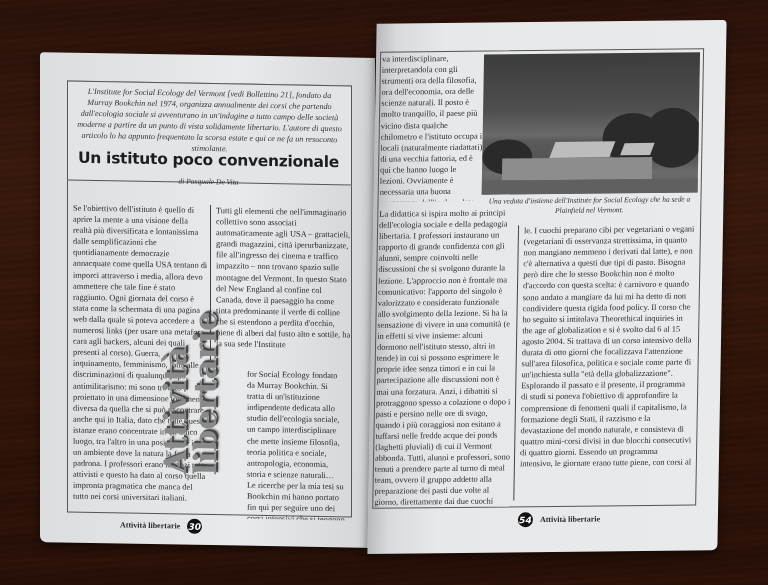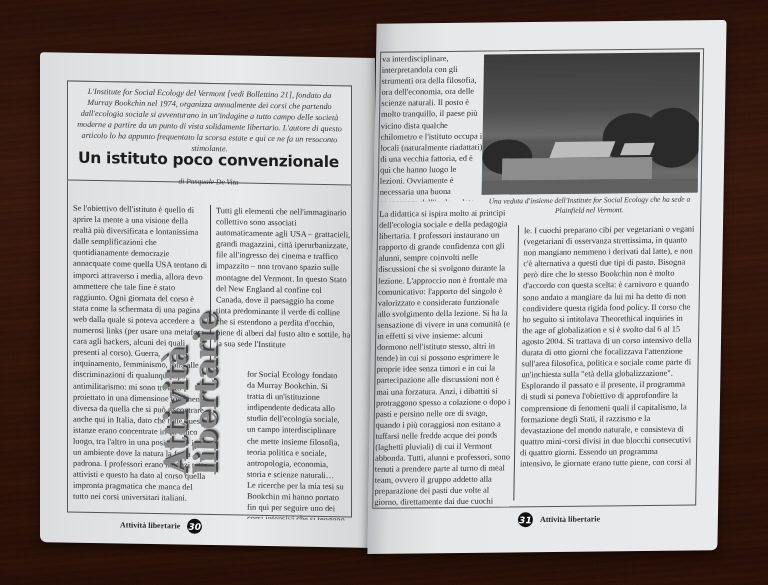--- a/index.html
+++ b/index.html
@@ -136,16 +136,16 @@
 
   <div class="col right-col1b" style="height:300px; overflow:hidden; width:135px; top:185px;">
     <p>La didattica si ispira molto ai principi dell'ecologia sociale e della pedagogia libertaria. I professori instaurano un rapporto di grande confidenza con gli alunni, sempre coinvolti nelle discussioni che si svolgono durante la lezione. L'approccio non è frontale ma comunicativo: l'apporto del singolo è valorizzato e considerato funzionale allo svolgimento della lezione. Si ha la sensazione di vivere in una comunità (e in effetti si vive insieme: alcuni dormono nell'istituto stesso, altri in tende) in cui si possono esprimere le proprie idee senza timori e in cui la partecipazione alle discussioni non è mai una forzatura. Anzi, i dibattiti si protraggono spesso a colazione o dopo i pasti e persino nelle ore di svago, quando i più coraggiosi non esitano a tuffarsi nelle fredde acque dei ponds (laghetti pluviali) di cui il Vermont abbonda. Tutti, alunni e professori, sono tenuti a prendere parte al turno di meal team, ovvero il gruppo addetto alla preparazione dei pasti due volte al giorno, direttamente dai due cuochi (dunque non è difficile ritrovarsi a pelare patate in compagnia del professore che dopo terrà il corso). Anche i pasti rientrano nella visione generale del mondo dell'ecologia socia-</p>
   </div>
 
   <div class="col right-col2" style="height:275px; overflow:hidden;">
     <p>le. I cuochi preparano cibi per vegetariani o vegani (vegetariani di osservanza strettissima, in quanto non mangiano nemmeno i derivati dal latte), e non c'è alternativa a questi due tipi di pasto. Bisogna però dire che lo stesso Bookchin non è molto d'accordo con questa scelta: è carnivoro e quando sono andato a mangiare da lui mi ha detto di non condividere questa rigida food policy. Il corso che ho seguito si intitolava Theorethical inquiries in the age of globalization e si è svolto dal 6 al 15 agosto 2004. Si trattava di un corso intensivo della durata di otto giorni che focalizzava l'attenzione sull'area filosofica, politica e sociale come parte di un'inchiesta sulla "età della globalizzazione". Esplorando il passato e il presente, il programma di studi si poneva l'obiettivo di approfondire la comprensione di fenomeni quali il capitalismo, la formazione degli Stati, il razzismo e la devastazione del mondo naturale, e consisteva di quattro mini-corsi divisi in due blocchi consecutivi di quattro giorni. Essendo un programma intensivo, le giornate erano tutte piene, con corsi al</p>
   </div>
 
   <div class="footer" style="left:150px; top:490px;">
-    <span class="page-num">31</span>
+    <span class="page-num">54</span>
     <span>Attività libertarie</span>
   </div>
 </div>
 
 </body></html>

